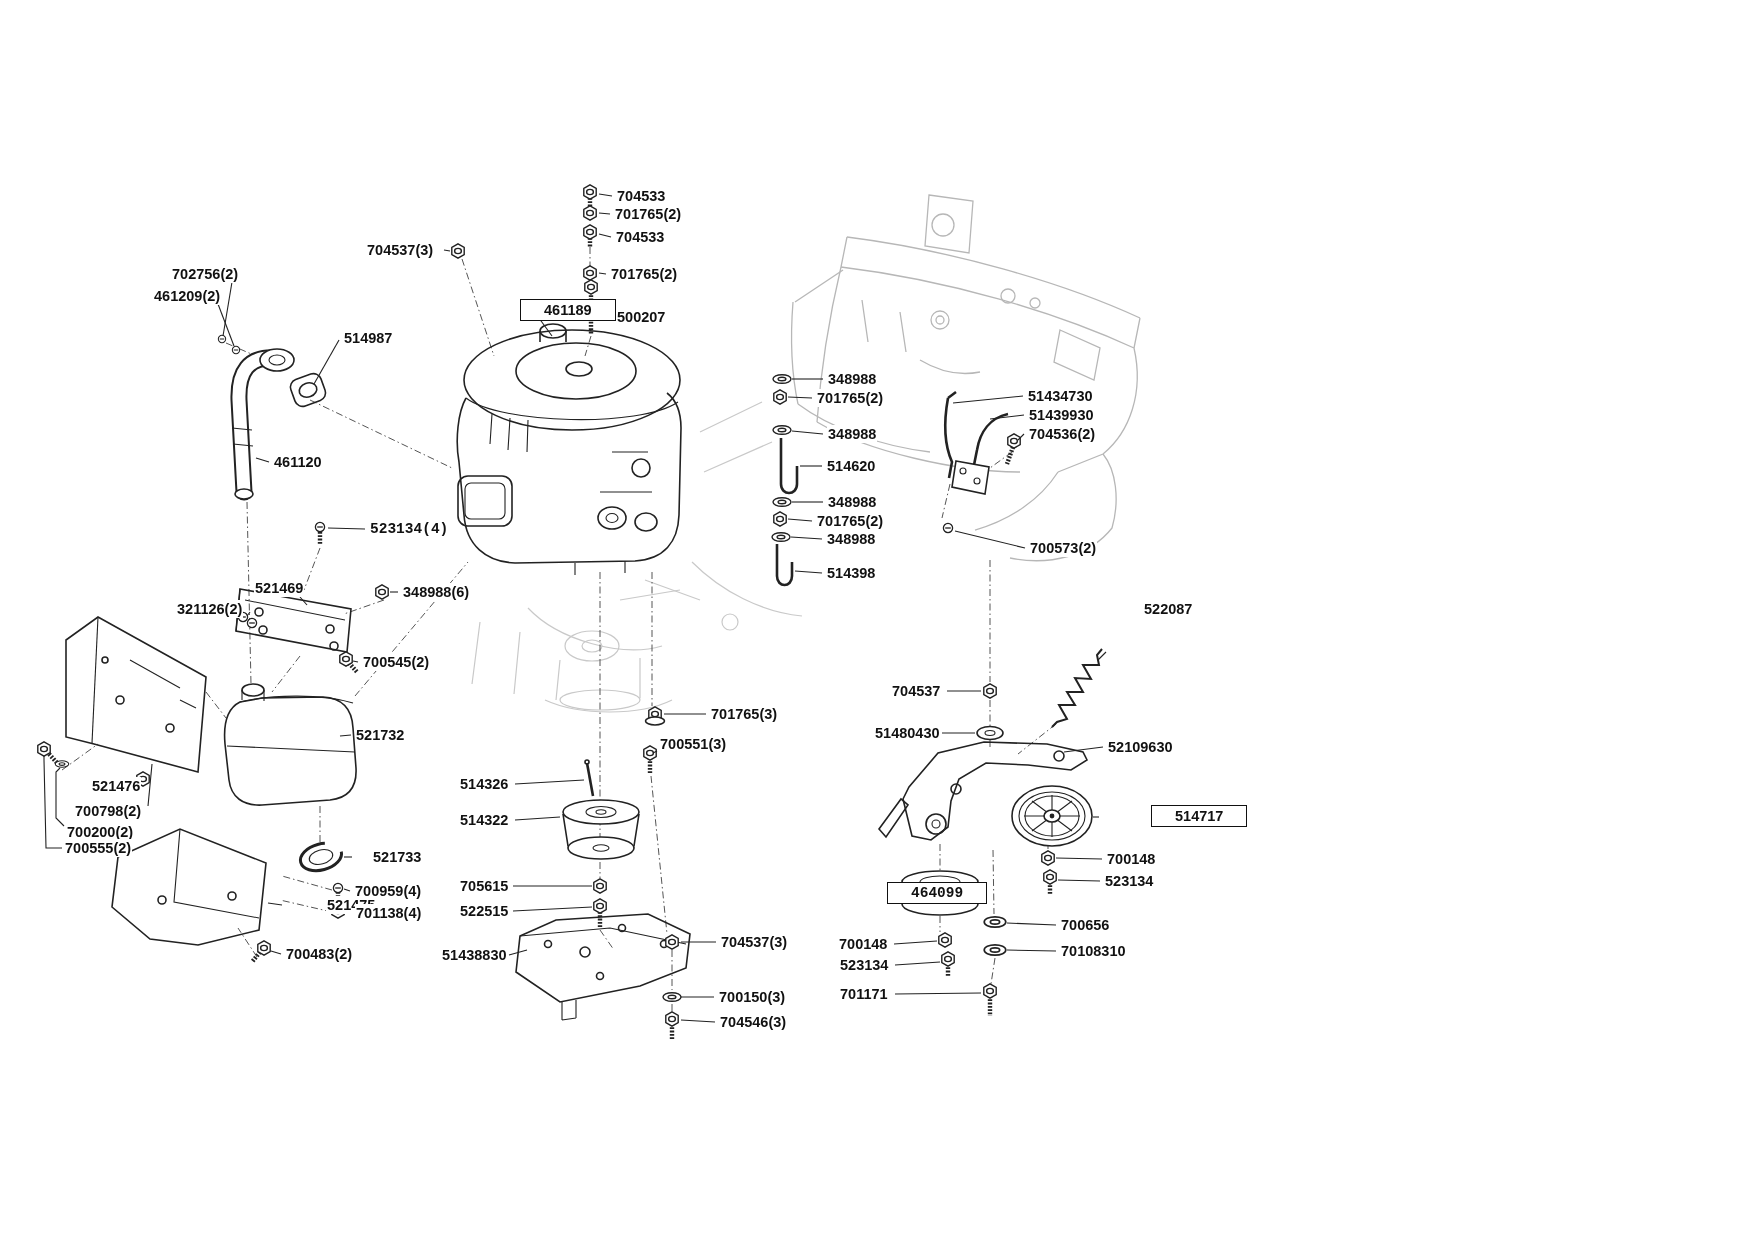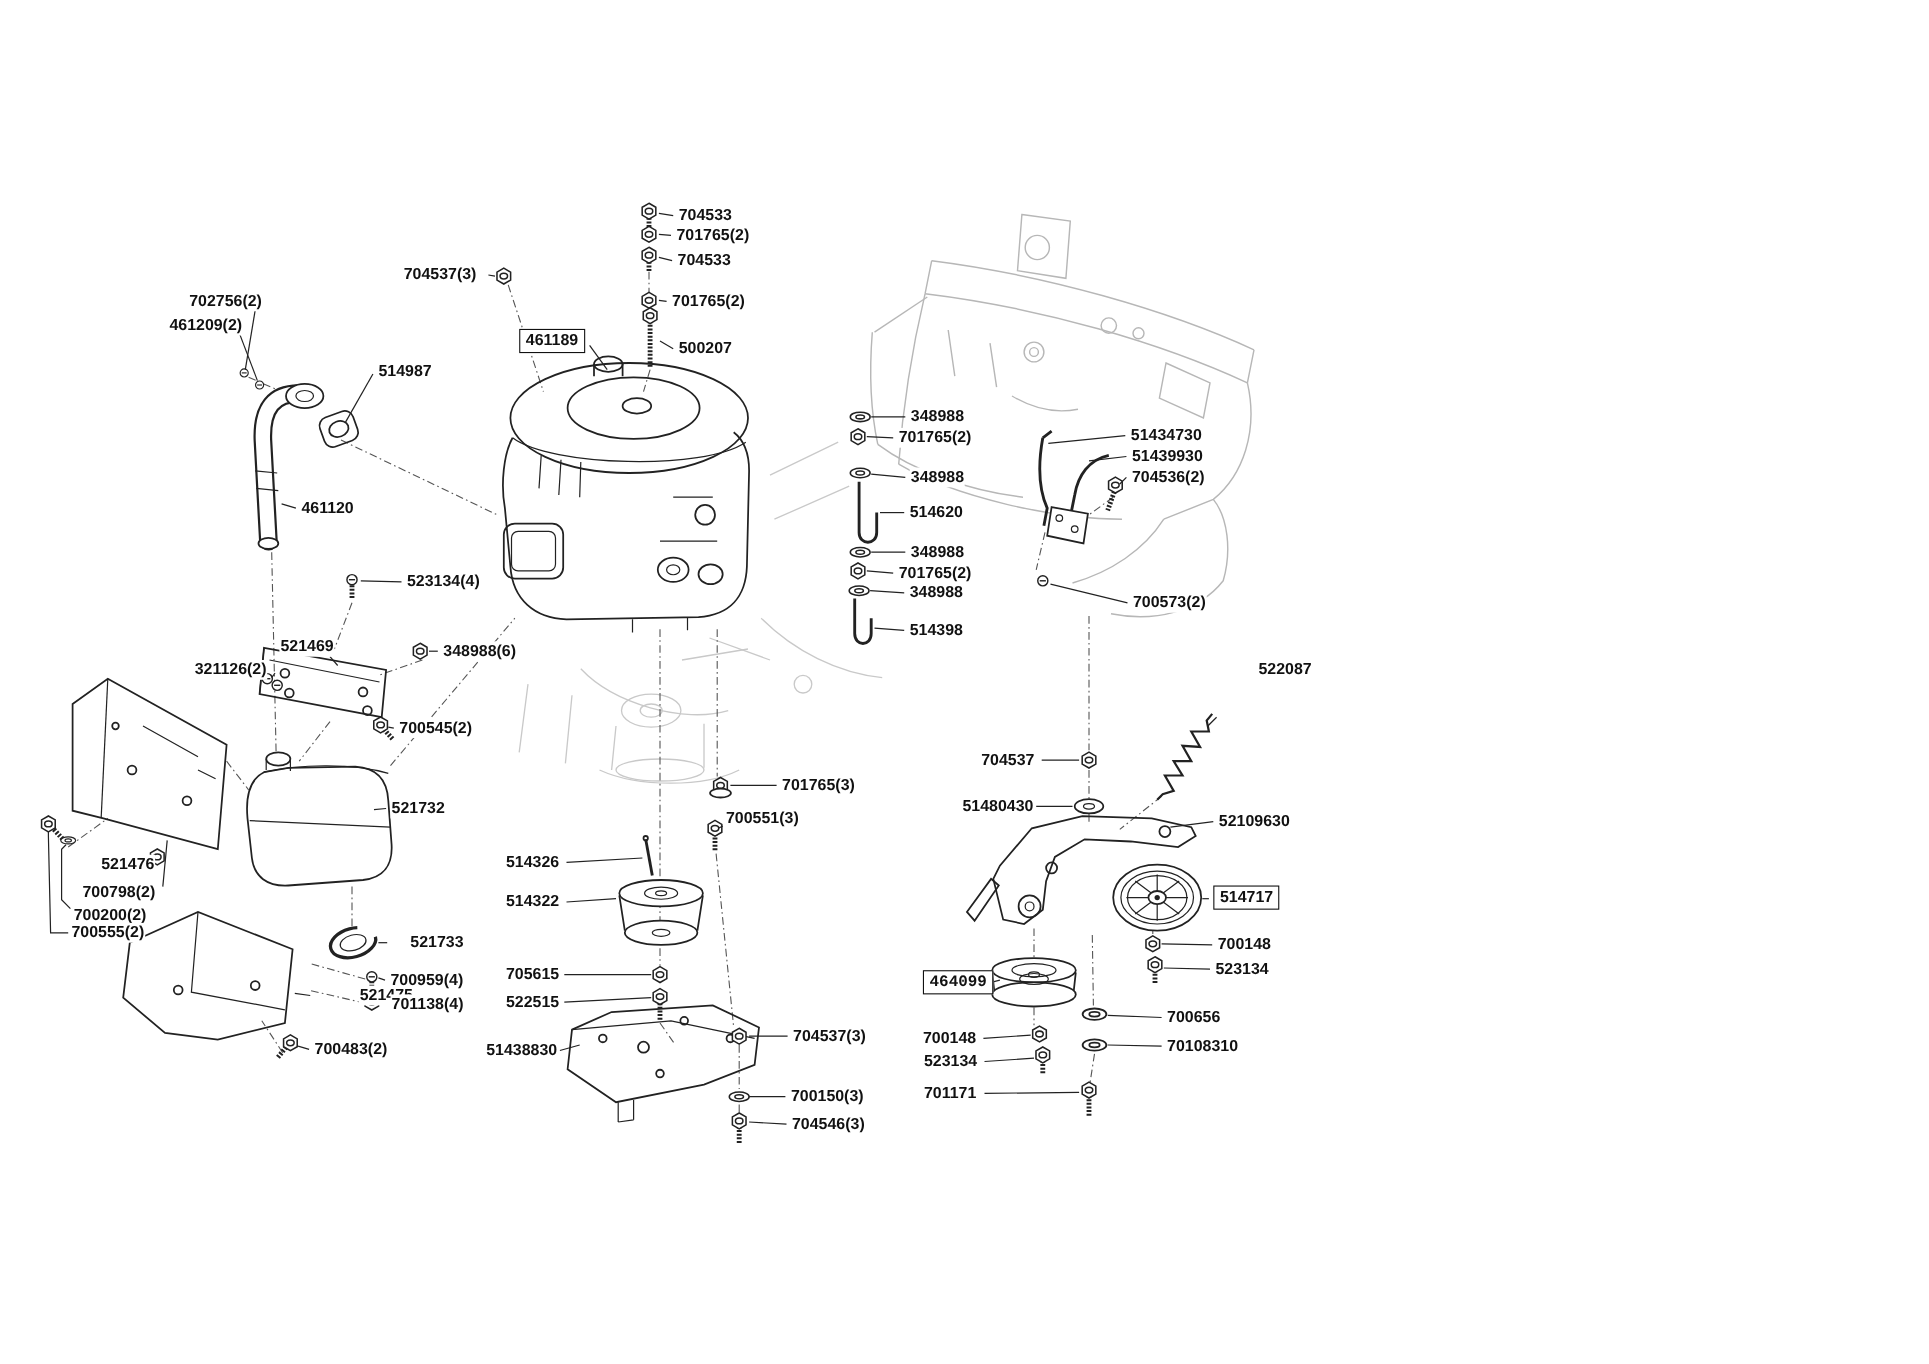--- a/index.html
+++ b/index.html
@@ -2,21 +2,21 @@
 <html><head>
 <meta charset="utf-8">
 <style>
   html,body{margin:0;padding:0;background:#ffffff;}
   #canvas{position:relative;width:1754px;height:1240px;background:#fff;overflow:hidden;
           font-family:"Liberation Sans",sans-serif;}
   #art{position:absolute;left:0;top:0;}
   #labels{position:absolute;left:0;top:0;width:100%;height:100%;}
   .part-label{position:absolute;font-weight:bold;font-size:14.5px;line-height:18px;color:#111;
               white-space:nowrap;background:#fff;padding:0 1px;}
-  .part-label.boxed{border:1.6px solid #111;padding:1px 5px;}
+  .part-label.boxed{border:1.6px solid #111;padding:1px 23px;margin-left:48px;}
   
   .blk{stroke:#222;fill:none;stroke-width:1.6;}
   .blkfill{stroke:#222;fill:#fff;stroke-width:1.6;}
   .thin{stroke:#222;fill:none;stroke-width:1.1;}
   .faint{stroke:#b7b7b7;fill:none;stroke-width:1.3;}
   .faint2{stroke:#c9c9c9;fill:none;stroke-width:1.2;}
   .cl{stroke:#555;fill:none;stroke-width:1;stroke-dasharray:7 3 1.5 3;}
   .thread{stroke:#222;fill:none;stroke-width:4.4;stroke-dasharray:1.8 1.5;}
   .rod{stroke:#222;fill:none;stroke-width:2.6;}
   #leaders polyline{fill:none;stroke:#222;stroke-width:1.1;}
@@ -373,21 +373,21 @@
       <div class="part-label" style="left: 827px; top: 370px;">348988</div>
       <div class="part-label" style="left: 816px; top: 389px;">701765(2)</div>
       <div class="part-label" style="left: 1027px; top: 387px;">51434730</div>
       <div class="part-label" style="left: 1028px; top: 406px;">51439930</div>
       <div class="part-label" style="left: 1028px; top: 425px;">704536(2)</div>
       <div class="part-label" style="left: 827px; top: 425px;">348988</div>
       <div class="part-label" style="left: 273px; top: 453px;">461120</div>
       <div class="part-label" style="left: 826px; top: 457px;">514620</div>
       <div class="part-label" style="left: 827px; top: 493px;">348988</div>
       <div class="part-label" style="left: 816px; top: 512px;">701765(2)</div>
-      <div class="part-label" style="left: 369px; top: 520px;">523134(4)</div>
+      <div class="part-label" style="left: 369px; top: 520px; font-family: Liberation Mono, monospace;">523134(4)</div>
       <div class="part-label" style="left: 826px; top: 530px;">348988</div>
       <div class="part-label" style="left: 1029px; top: 539px;">700573(2)</div>
       <div class="part-label" style="left: 826px; top: 564px;">514398</div>
       <div class="part-label" style="left: 254px; top: 579px;">521469</div>
       <div class="part-label" style="left: 402px; top: 583px;">348988(6)</div>
       <div class="part-label" style="left: 176px; top: 600px;">321126(2)</div>
       <div class="part-label" style="left: 1108px; top: 600px; margin-left: 35px;">522087</div>
       <div class="part-label" style="left: 362px; top: 653px;">700545(2)</div>
       <div class="part-label" style="left: 891px; top: 682px;">704537</div>
       <div class="part-label" style="left: 710px; top: 705px;">701765(3)</div>

